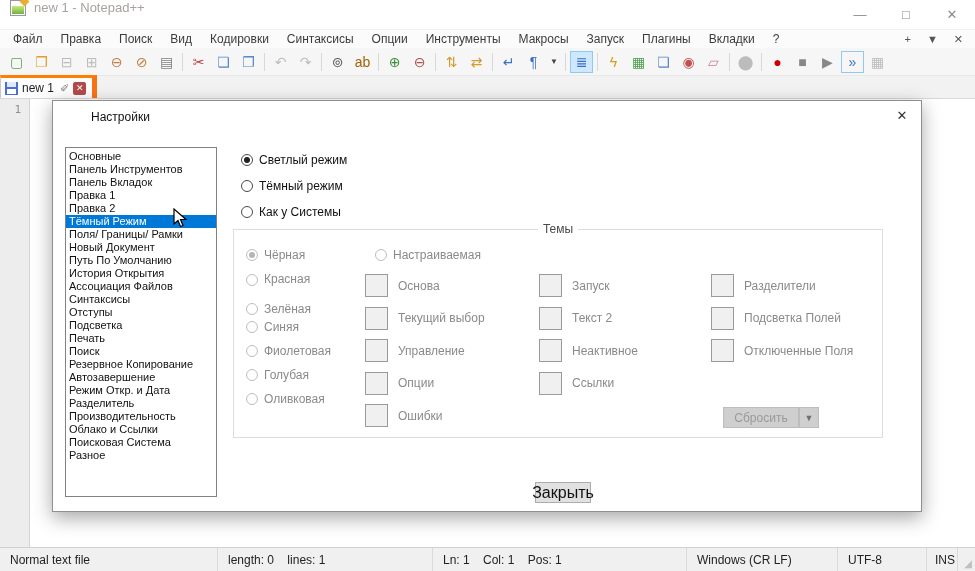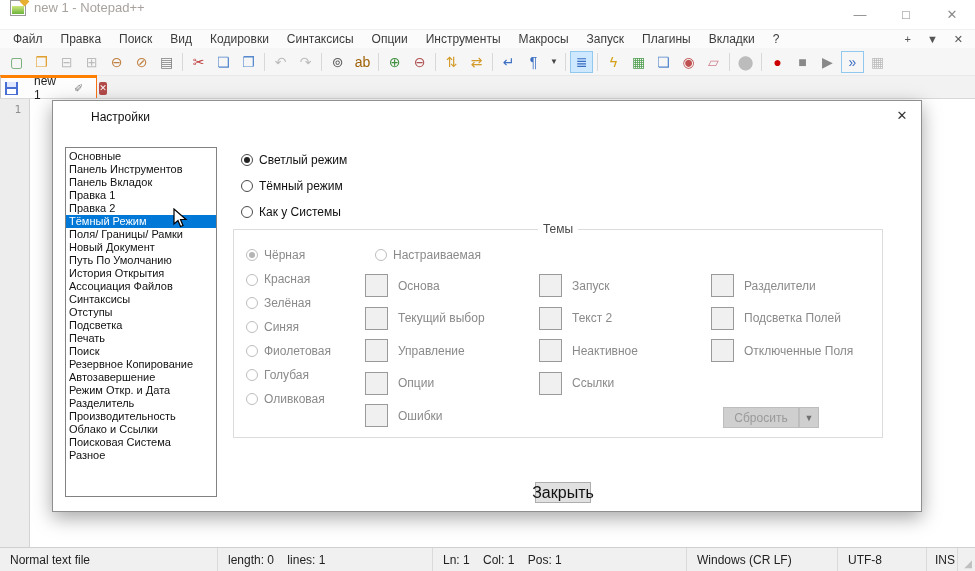--- a/index.html
+++ b/index.html
@@ -27,21 +27,21 @@
   .tb .g { pointer-events:none; }
   .tb.disabled { color:#bcbcbc !important; }
   .tb.active { background:#cde8ff; border:1px solid #90c8f0; }
   .tb.boxed { border:1px solid #90c8f0; }
   .tb.sep { width:7px; margin:0; border:none; position:relative; }
   .tb.sep::before { content:''; position:absolute; left:3px; top:2px; bottom:2px; width:1px; background:#d8d8d8; }
   .tb.small { width:14px; font-size:8px; }
 
   
   .tabbar { height:23px; background:#f2f2f2; border-bottom:1px solid #d8d8d8; display:flex; align-items:flex-end; }
-  .tab { height:23px; width:97px; background:#fdfdfd; border-right:1px solid #f97316; border-left:1px solid #c8c8c8; border-top:3px solid #ff8000; display:flex; align-items:center; padding:0 4px; gap:16px; }
+  .tab { height:23px; width:97px; background:#fdfdfd; border-right:5px solid #f97316; border-left:1px solid #c8c8c8; border-top:3px solid #ff8000; display:flex; align-items:center; padding:0 4px; gap:4px; }
   .floppy-icon { width:13px; height:13px; background:#4a6fd4; position:relative; flex:none; }
   .floppy-icon::before { content:''; position:absolute; left:2px; top:0; right:2px; height:5px; background:#dfe8ff; }
   .floppy-icon::after { content:''; position:absolute; left:2px; bottom:1px; right:2px; height:5px; background:#fff; }
   .tab-label { font-size:12px; color:#222; }
   .pin-icon { color:#777; font-size:11px; margin-left:2px; }
   .tab-close { width:13px; height:13px; background:#b34a4a; color:#fff; font-size:9px; line-height:13px; text-align:center; border-radius:2px; }
 
   
   .editor { position:absolute; left:0; top:99px; right:0; bottom:24px; background:#fff; }
   .gutter { position:absolute; left:0; top:0; bottom:0; width:30px; background:#ededed; border-right:1px solid #d4d4d4; }
@@ -330,21 +330,21 @@
     <div id="themeRadios">
 
     <label class="radio dis theme-radio checked" style="left: 12px; top: 18px;">
           <span class="dot"></span>
           <span>Чёрная</span>
         </label>
         <label class="radio dis theme-radio" style="left: 12px; top: 42px; align-items: flex-end;">
           <span class="dot"></span>
           <span>Красная</span>
         </label>
-        <label class="radio dis theme-radio" style="left: 12px; top: 66px;">
+        <label class="radio dis theme-radio" style="left: 12px; top: 72px;">
           <span class="dot"></span>
           <span>Зелёная</span>
         </label>
         <label class="radio dis theme-radio" style="left: 12px; top: 90px;">
           <span class="dot"></span>
           <span>Синяя</span>
         </label>
         <label class="radio dis theme-radio" style="left: 12px; top: 114px;">
           <span class="dot"></span>
           <span>Фиолетовая</span>

